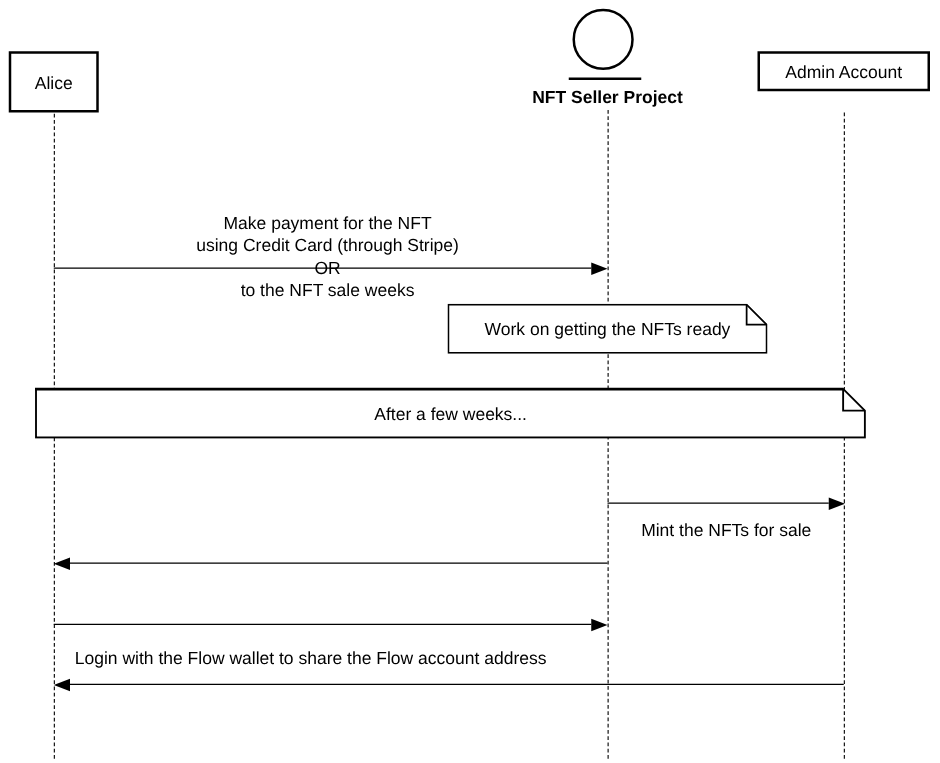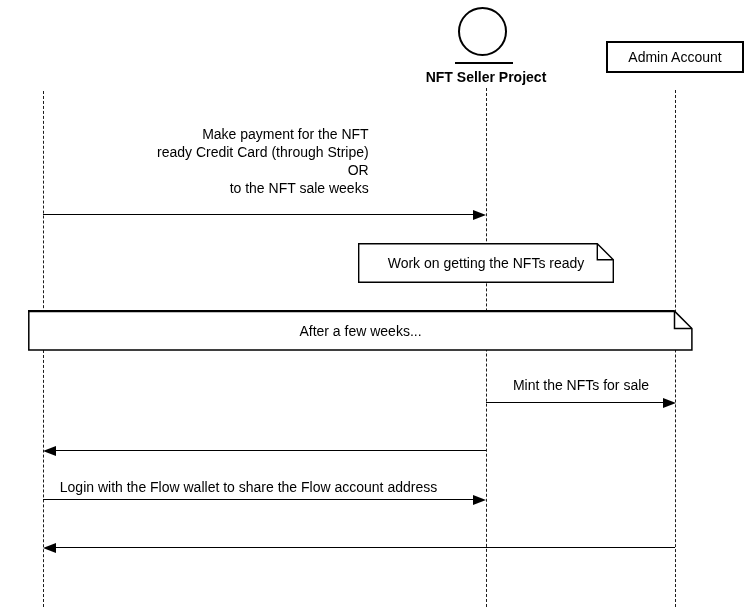--- a/index.html
+++ b/index.html
@@ -72,26 +72,28 @@
     position: absolute;
     width: 0; height: 0;
     border-top: 5.5px solid transparent;
     border-bottom: 5.5px solid transparent;
     border-right: 13px solid #000000;
   }
   .msg-text {
     position: absolute;
     text-align: center;
     white-space: nowrap;
+    margin-top: 39px;
   }
   .msg-block {
     position: absolute;
-    text-align: right;
+    text-align: center;
     line-height: 18px;
     white-space: nowrap;
+    margin-top: 44px;
   }
 
   
   .note { position: absolute; }
   .note svg { position: absolute; left: 0; top: 0; }
   .note-text {
     position: absolute;
     left: 0; top: 0;
     width: 100%; height: 100%;
     display: flex;
@@ -102,32 +104,35 @@
 </style>
 </head>
 <body>
 
 <div class="stage">
 
   <div class="lifeline" style="left:42.5px; top:91px; height:516px"></div>
   <div class="lifeline" style="left:485.5px; top:88px; height:519px"></div>
   <div class="lifeline" style="left:674.5px; top:90px; height:517px"></div>
 
+  <div class="actor-box" style="left:7px; top:41px; width:72px; height:49px">
+    <span>Alice</span>
+  </div>
 
   <div class="entity-circle" style="left:458px; top:7px; width:49px; height:49px"></div>
   <div class="entity-underline" style="left:455px; top:61.5px; width:58px; height:2.6px"></div>
   <div class="entity-label" style="left:394px; top:69px; width:184px">NFT Seller Project</div>
 
   <div class="actor-box" style="left:606px; top:41px; width:138px; height:32px">
     <span>Admin Account</span>
   </div>
 
   <div class="msg-block" style="left:157px; top:125px">
     <div>Make payment for the NFT</div>
-    <div>ready Credit Card (through Stripe)</div>
+    <div>using Credit Card (through Stripe)</div>
     <div>OR</div>
     <div>to the NFT sale weeks</div>
   </div>
   <div class="aline" style="left:43px; top:214px; width:430px"></div>
   <div class="ahead-right" style="left:473px; top:209.5px"></div>
 
   <div class="note" style="left:28px; top:310px; width:665px; height:41px">
     <svg width="665" height="41" viewBox="0 0 665 41">
       <path d="M0.8,1.1 L646.5,1.1 L663.9,18.5 L663.9,40 L0.8,40 Z" fill="#ffffff" stroke="#000000" stroke-width="1.5"></path>
       <path d="M0,1.1 L646.5,1.1" fill="none" stroke="#000000" stroke-width="2.4"></path>

